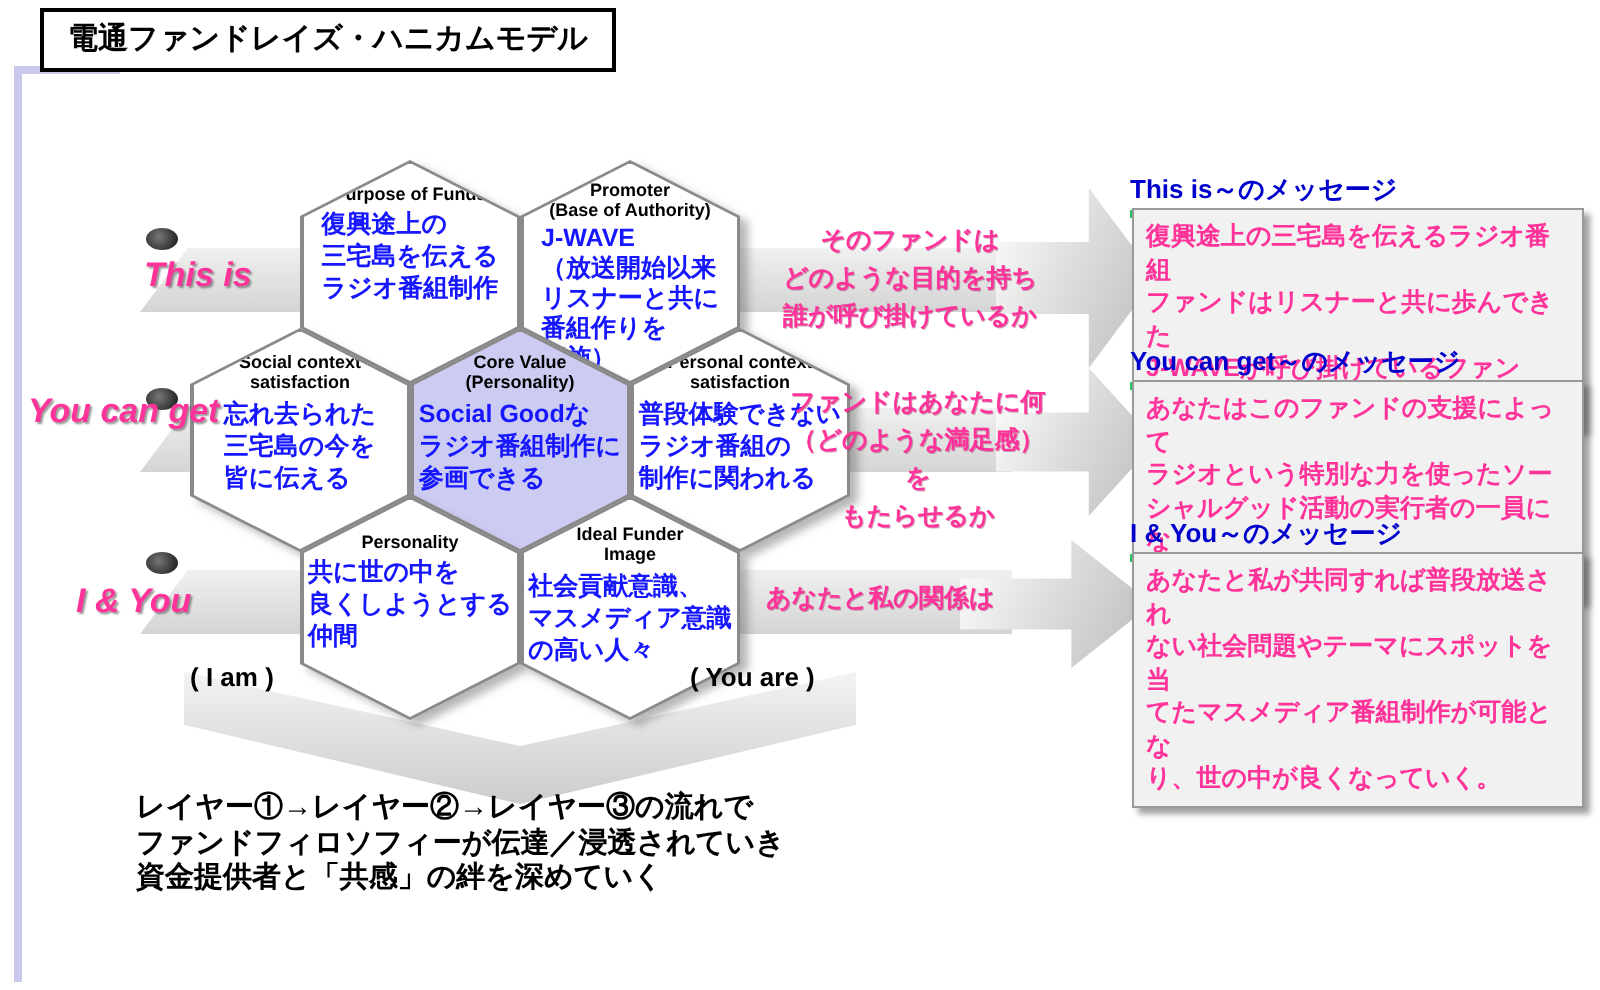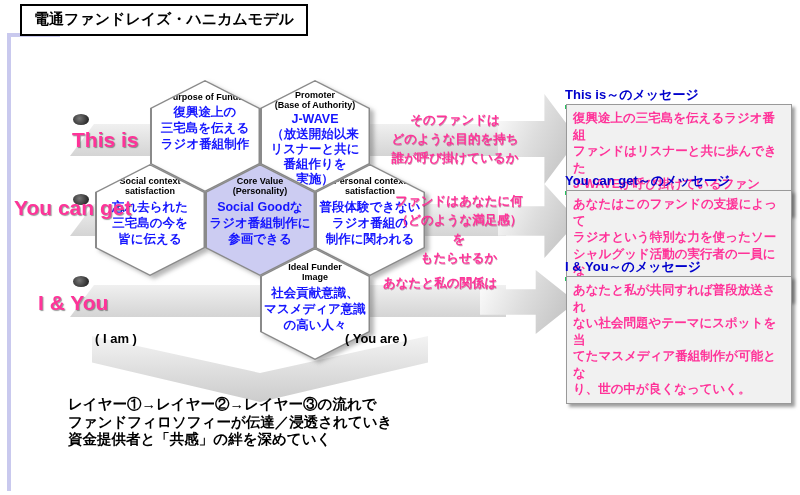--- a/index.html
+++ b/index.html
@@ -23,22 +23,22 @@
     background:linear-gradient(#f0f0f0,#d4d4d4);
     clip-path:polygon(24px 0,100% 0,100% 100%,0 100%);
   }
   .fold {
     position:absolute; width:16px; height:11px; border-radius:50%; z-index:1;
     background:radial-gradient(circle at 40% 40%, #777, #111);
   }
 
   
   .row-label {
-    position:absolute; z-index:3; color:#ff3399; font-weight:bold; 
-    font-size:21px; white-space:nowrap; text-shadow:1px 1px 1px rgba(70,70,70,.55);
+    position:absolute; z-index:3; color:#ff3399; font-weight:bold; font-style:italic;
+    font-size:17px; white-space:nowrap; text-shadow:1px 1px 1px rgba(70,70,70,.55);
   }
 
   
   .question {
     position:absolute; z-index:3; color:#ff3399; font-weight:bold; font-size:12.5px;
     line-height:19px; white-space:pre-line; text-shadow:0.5px 0.5px 0 rgba(120,0,60,.35);
   }
 
   
   .block-arrow {
@@ -67,21 +67,21 @@
     position:absolute; inset:1.5px; background:#ffffff; box-sizing:border-box;
     clip-path:polygon(50% 0%,100% 25%,100% 75%,50% 100%,0% 75%,0% 25%);
     display:flex; flex-direction:column; align-items:center; padding-top:10px;
   }
   .hex-fill.core { background:#ccccf2; }
   .hex-label {
     font-size:9px; font-weight:bold; color:#000; text-align:center; line-height:10.5px;
     white-space:pre-line;
   }
   .hex-text {
-    font-size:12.5px; font-weight:bold; color:#1616ff; text-align:center; line-height:16px;
+    font-size:12.5px; font-weight:bold; color:#1616ff; line-height:16px;
     white-space:pre-line; margin-top:2px;
   }
 
   
   .panel-header {
     position:absolute; left:565px; z-index:2; color:#0000cc; font-weight:bold; font-size:13px;
     border-bottom:4px solid #22c55e; padding-bottom:1px; white-space:nowrap;
   }
   .panel-box {
     position:absolute; left:566px; width:212px; z-index:2; background:#f1f1f1;
@@ -117,21 +117,21 @@
   <div class="row-label" style="left:72px; top:128px">This is</div>
   <div class="row-label" style="left:14px; top:196px">You can get</div>
   <div class="row-label" style="left:38px; top:291px">I &amp; You</div>
 
   <div class="question" style="left:385px; top:111px; width:140px; text-align:center">そのファンドは
 どのような目的を持ち
 誰が呼び掛けているか</div>
   <div class="question" style="left:390px; top:192px; width:138px; text-align:center">ファンドはあなたに何
 （どのような満足感）を
 もたらせるか</div>
-  <div class="question" style="left:383px; top:274px; width:150px; text-align:left">あなたと私の関係は</div>
+  <div class="question" style="left:383px; top:290px; width:150px; text-align:left">あなたと私の関係は</div>
 
   <div class="block-arrow" style="left:498px; top:94px; width:80px; height:90px"></div>
   <div class="block-arrow" style="left:498px; top:184px; width:80px; height:74px"></div>
   <div class="block-arrow" style="left:480px; top:270px; width:96px; height:64px"></div>
 
   <div class="chevron"></div>
 
   <div class="hex" style="left:150px; top:80px">
     <div class="hex-shape">
       <div class="hex-fill">
@@ -186,20 +186,30 @@
       <div class="hex-fill">
         <div class="hex-label">Personal context
 satisfaction</div>
         <div class="hex-text">普段体験できない
 ラジオ番組の
 制作に関われる</div>
       </div>
     </div>
   </div>
 
+  <div class="hex" style="left:150px; top:248px">
+    <div class="hex-shape">
+      <div class="hex-fill" style="padding-top:16px">
+        <div class="hex-label">Personality</div>
+        <div class="hex-text">共に世の中を
+良くしようとする
+仲間</div>
+      </div>
+    </div>
+  </div>
 
   <div class="hex" style="left:260px; top:248px">
     <div class="hex-shape">
       <div class="hex-fill" style="padding-top:12px">
         <div class="hex-label">Ideal Funder
 Image</div>
         <div class="hex-text">社会貢献意識、
 マスメディア意識
 の高い人々</div>
       </div>

